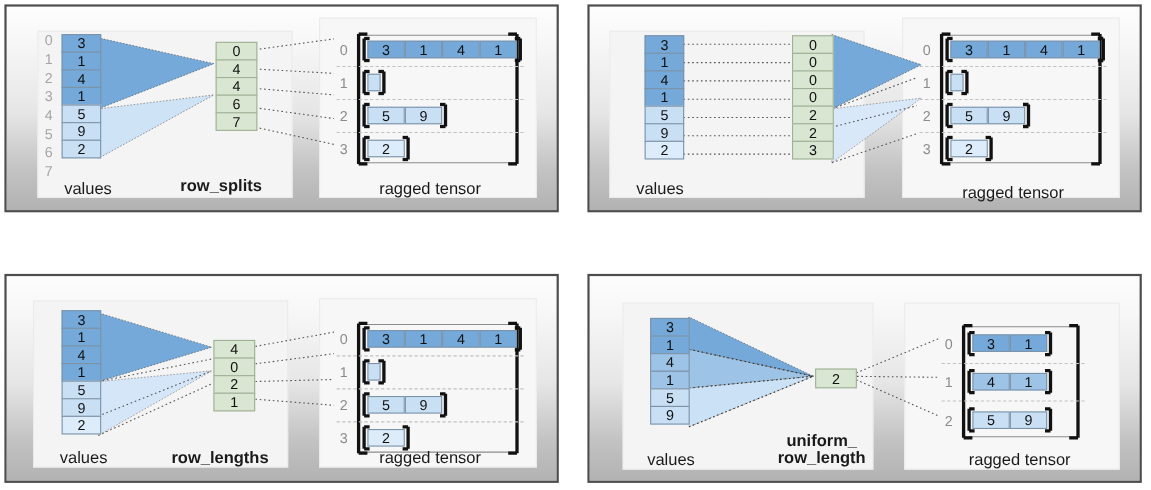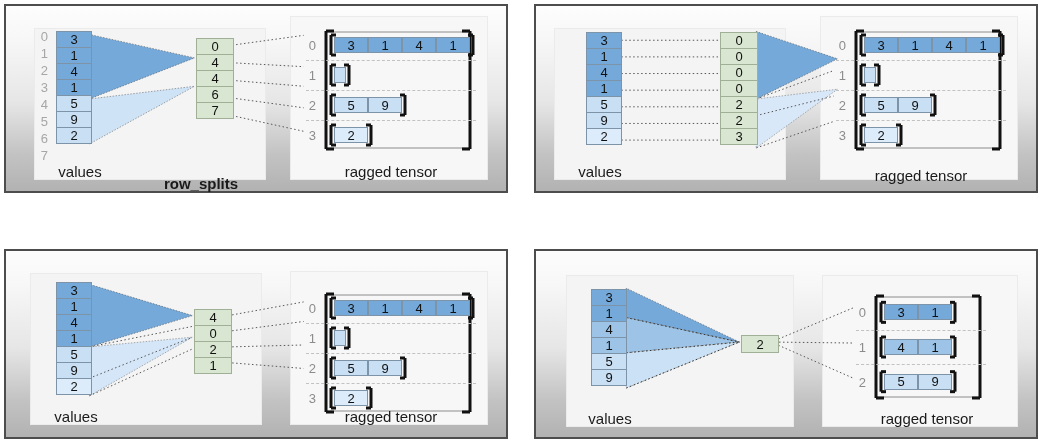--- a/index.html
+++ b/index.html
@@ -214,21 +214,21 @@
           <div class="sep" style="left: 0px; top: 60px; width: 170px;"></div>
           <div class="rowidx" style="left: -4px; top: 69px;">2</div>
           <div class="rtcell blue-l" style="left: 28px; top: 67px; width: 34px; height: 16px;">5</div>
           <div class="rtcell blue-l" style="left: 62px; top: 67px; width: 34px; height: 16px;">9</div>
           <div class="sep" style="left: 0px; top: 90px; width: 170px;"></div>
           <div class="rowidx" style="left: -4px; top: 99px;">3</div>
           <div class="rtcell blue-xl" style="left: 28px; top: 97px; width: 34px; height: 16px;">2</div>
         </div>
 
       <div class="cap" style="left:34px;top:158px;width:80px;">values</div>
-      <div class="cap bold" style="left:140px;top:170px;width:110px;">row_splits</div>
+      <div class="cap bold" style="left:140px;top:156px;width:110px;">row_splits</div>
       <div class="cap" style="left:300px;top:158px;width:170px;">ragged tensor</div>
     </div>
   </div>
 
   <div class="panel" style="left:534px;top:4px;width:504px;height:189px;">
     <div class="panel-inner">
       <div class="card" style="left:18px;top:22px;width:232px;height:152px;"></div>
       <div class="card bright" style="left:284px;top:10px;width:198px;height:164px;"></div>
 
       <svg class="ov" viewBox="0 0 504 189" preserveAspectRatio="none">
@@ -405,20 +405,21 @@
           <div class="sep" style="left: 0px; top: 60px; width: 170px;"></div>
           <div class="rowidx" style="left: -4px; top: 69px;">2</div>
           <div class="rtcell blue-l" style="left: 28px; top: 67px; width: 34px; height: 16px;">5</div>
           <div class="rtcell blue-l" style="left: 62px; top: 67px; width: 34px; height: 16px;">9</div>
           <div class="sep" style="left: 0px; top: 90px; width: 170px;"></div>
           <div class="rowidx" style="left: -4px; top: 99px;">3</div>
           <div class="rtcell blue-xl" style="left: 28px; top: 97px; width: 34px; height: 16px;">2</div>
         </div>
 
       <div class="cap" style="left:30px;top:158px;width:80px;">values</div>
+      <div class="cap bold" style="left:134px;top:158px;width:120px;">row_lengths</div>
       <div class="cap" style="left:300px;top:158px;width:170px;">ragged tensor</div>
     </div>
   </div>
 
   <div class="panel" style="left:534px;top:249px;width:504px;height:190px;">
     <div class="panel-inner">
       <div class="card" style="left:30px;top:24px;width:228px;height:152px;"></div>
       <div class="card bright" style="left:286px;top:24px;width:196px;height:152px;"></div>
 
       <svg class="ov" viewBox="0 0 504 190" preserveAspectRatio="none">
@@ -483,17 +484,19 @@
           <div class="rowidx" style="left: -4px; top: 46px;">1</div>
           <div class="rtcell blue-m" style="left: 28px; top: 44px; width: 34px; height: 16px;">4</div>
           <div class="rtcell blue-m" style="left: 62px; top: 44px; width: 34px; height: 16px;">1</div>
           <div class="sep" style="left: 0px; top: 69.3333px; width: 130px;"></div>
           <div class="rowidx" style="left: -4px; top: 80.6667px;">2</div>
           <div class="rtcell blue-l" style="left: 28px; top: 78.6667px; width: 34px; height: 16px;">5</div>
           <div class="rtcell blue-l" style="left: 62px; top: 78.6667px; width: 34px; height: 16px;">9</div>
         </div>
 
       <div class="cap" style="left:34px;top:160px;width:80px;">values</div>
+      <div class="cap bold" style="left:148px;top:142px;width:126px;">uniform_
+row_length</div>
       <div class="cap" style="left:306px;top:160px;width:170px;">ragged tensor</div>
     </div>
   </div>
 
 </div>
 
 </body></html>

